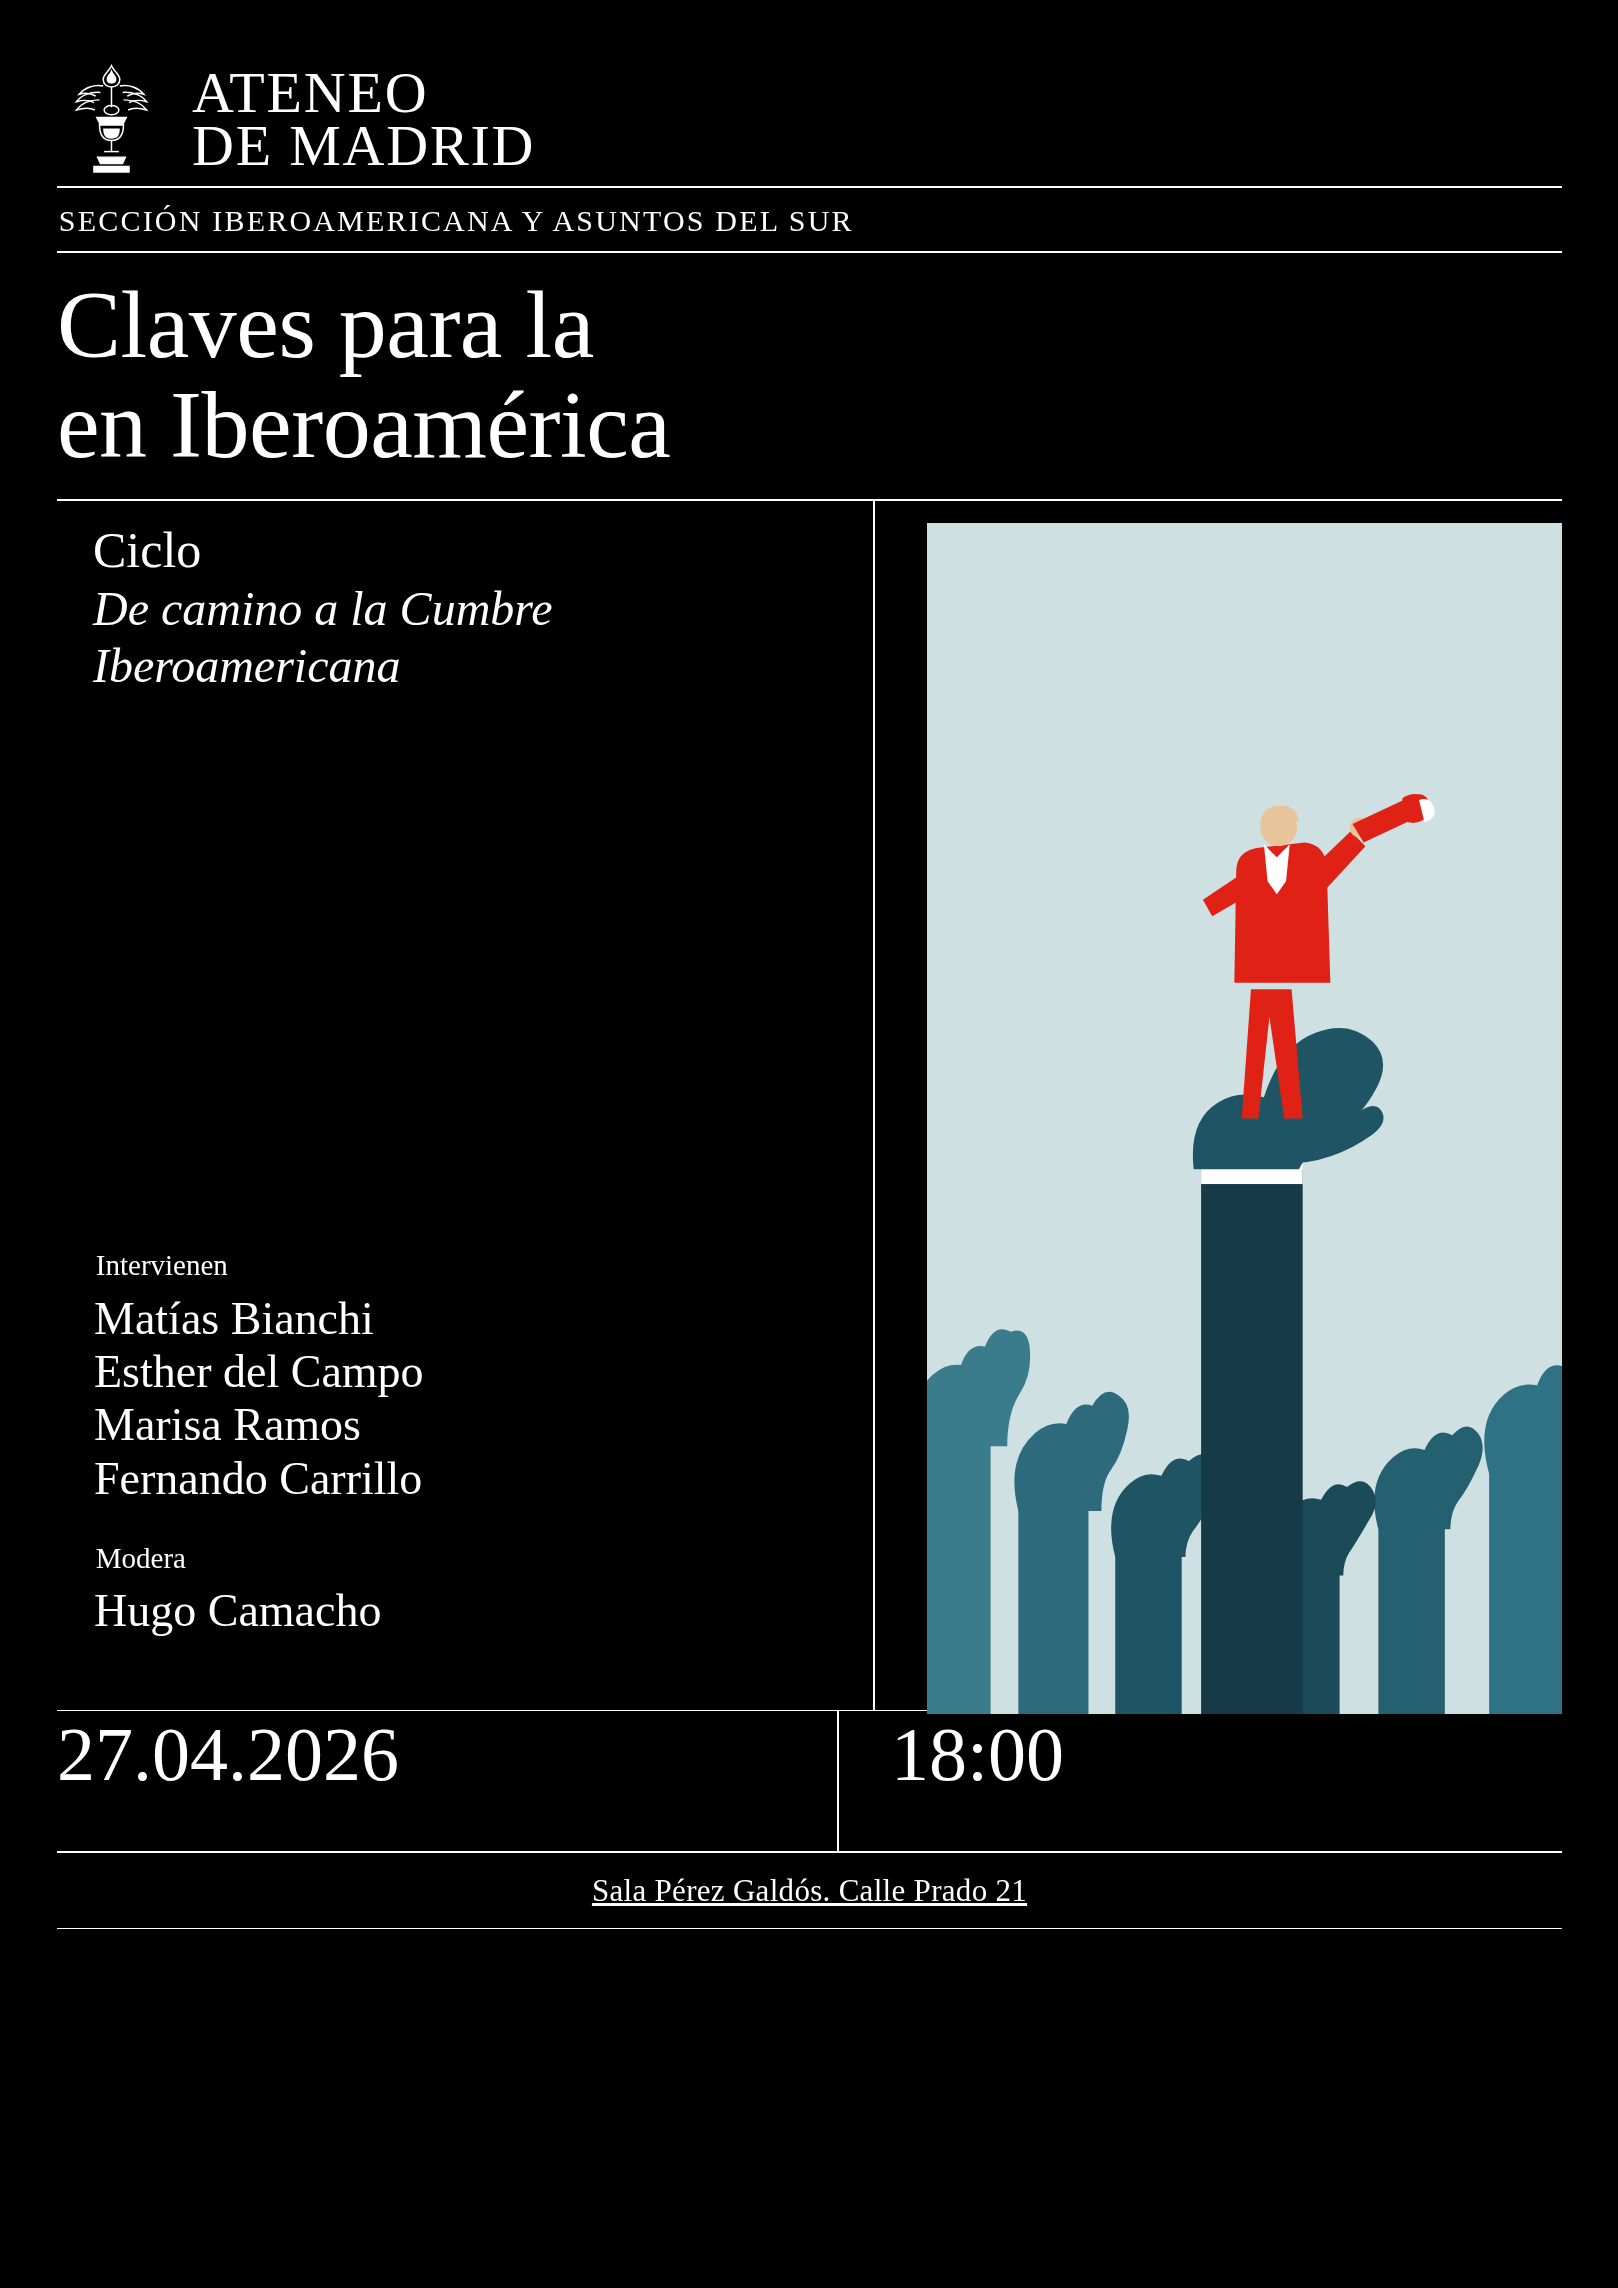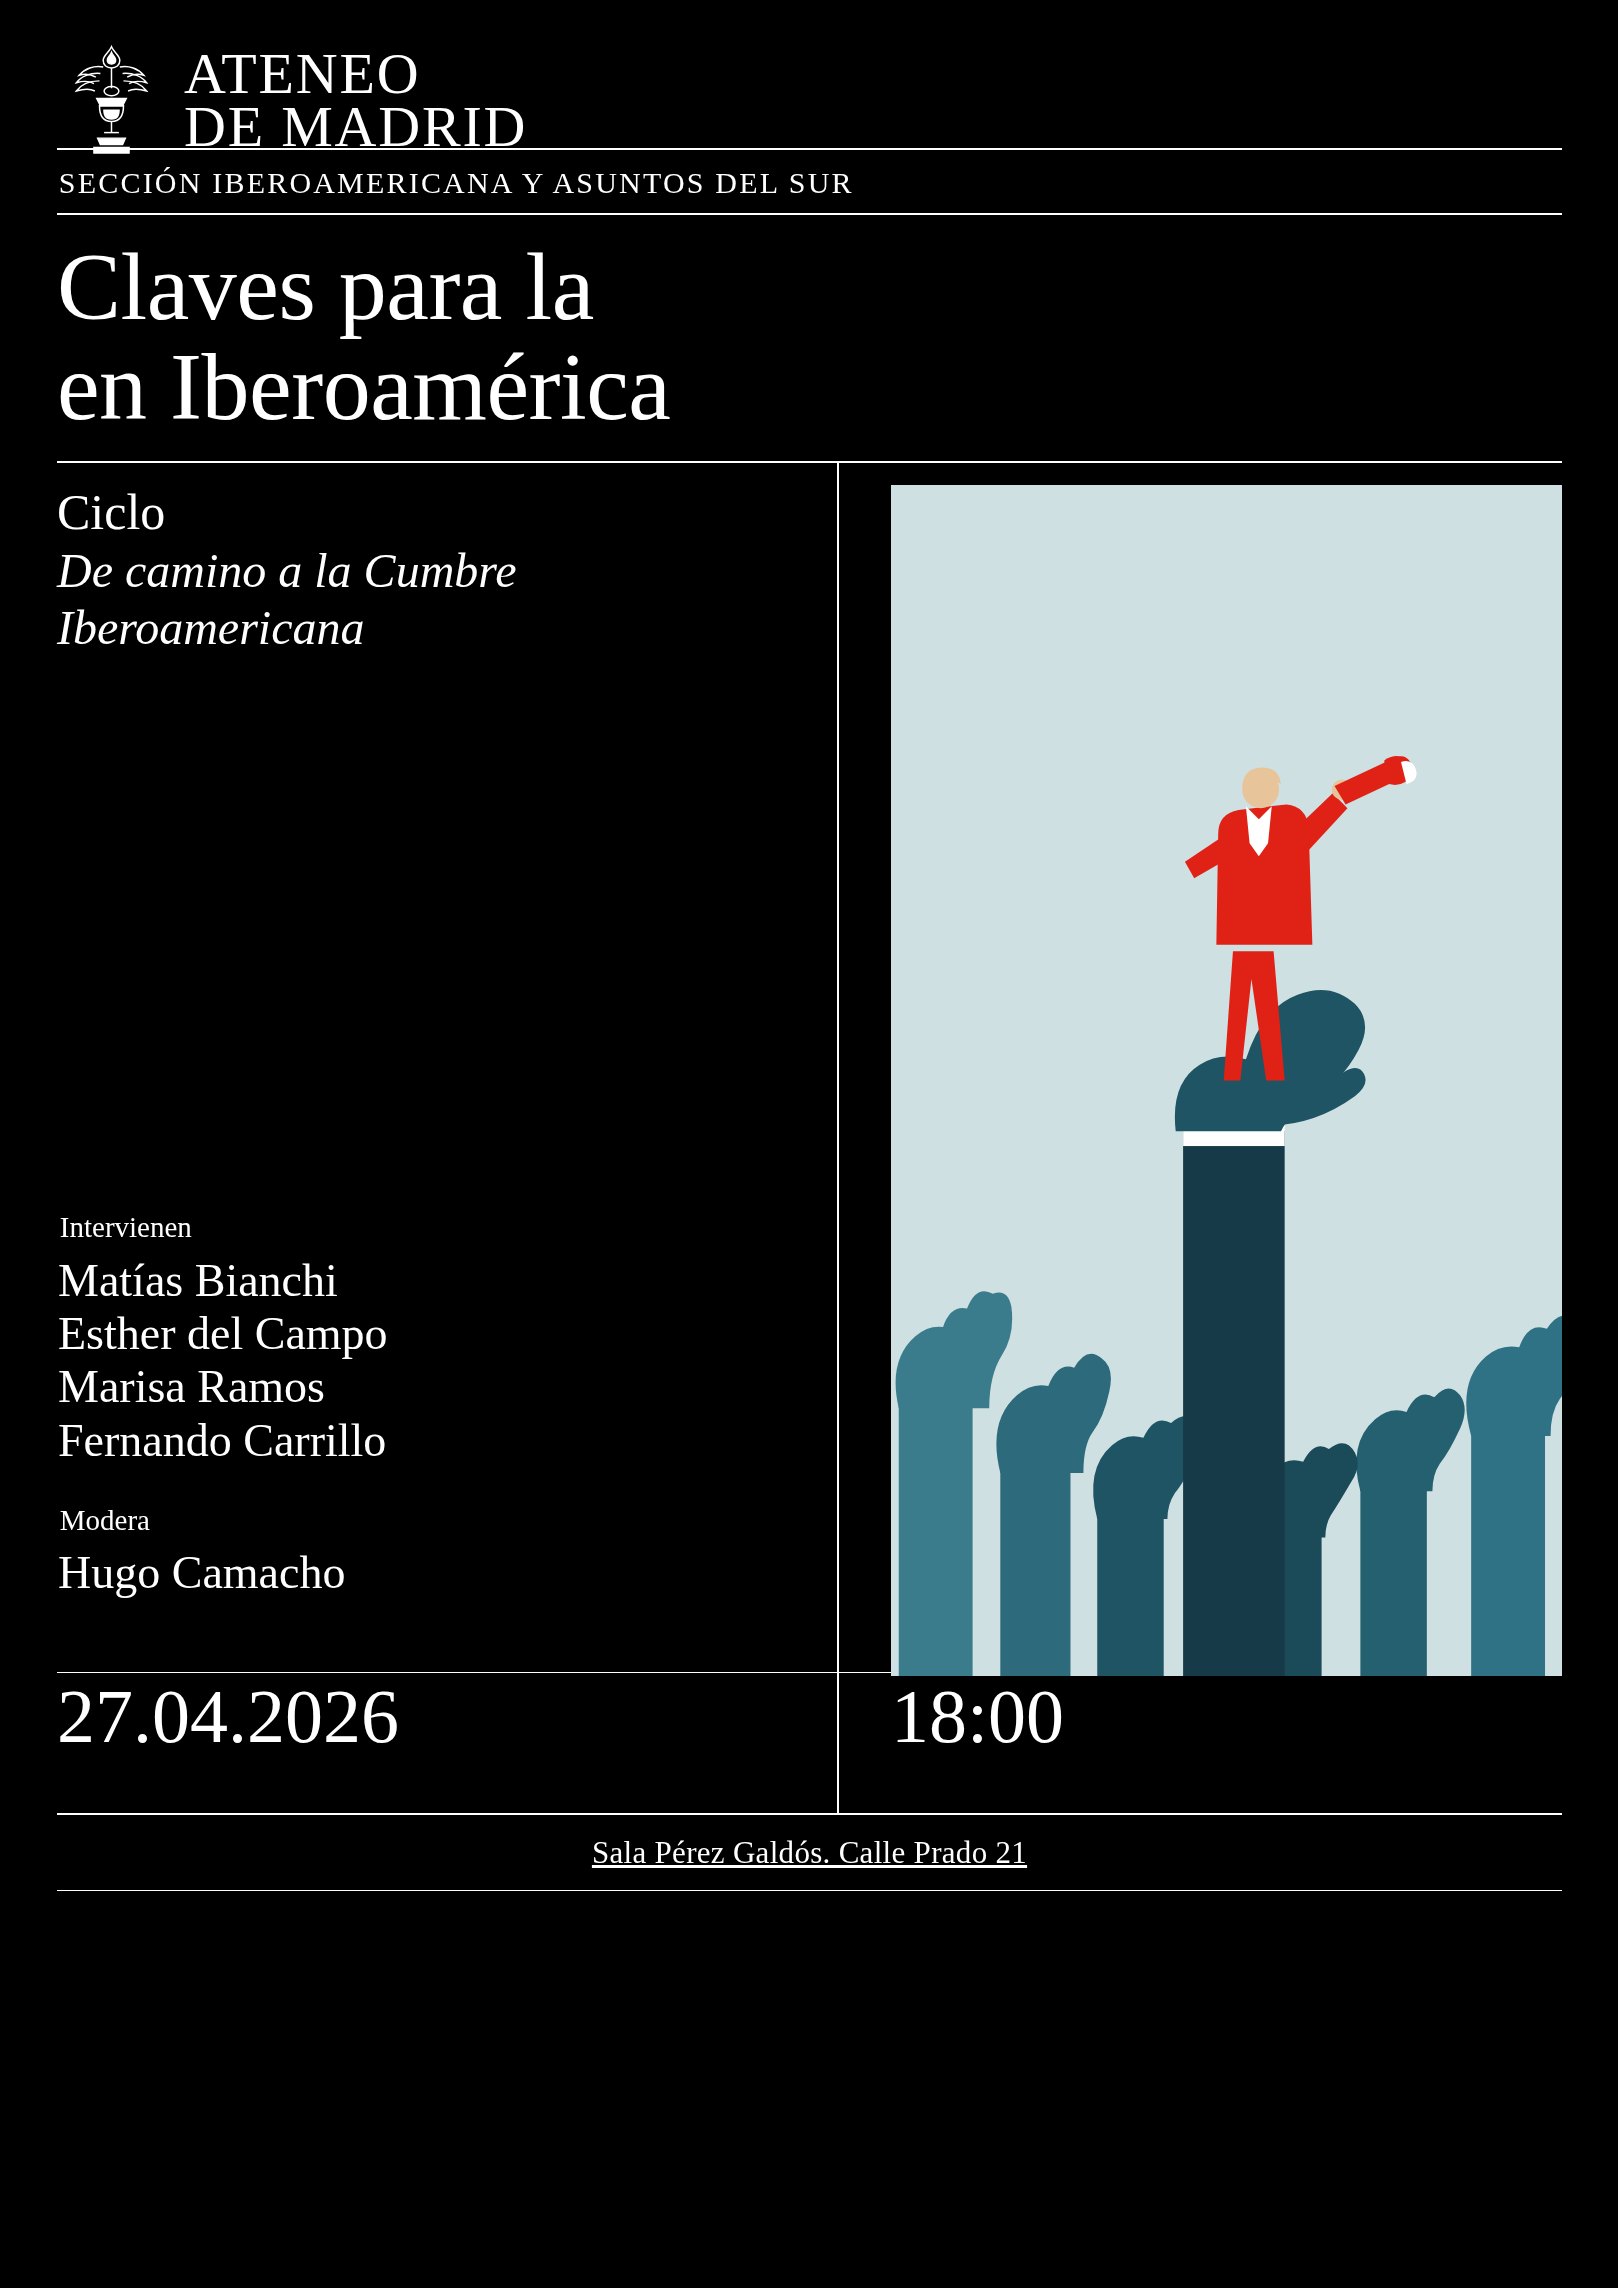--- a/index.html
+++ b/index.html
@@ -23,23 +23,23 @@
     height: 2289px;
     background: #000000;
     box-sizing: border-box;
     padding: 0 57px;
   }
 
   
   .header {
     display: flex;
     align-items: center;
-    gap: 18px;
+    gap: 26px;
     padding-top: 52px;
-    height: 148px;
+    height: 186px;
     box-sizing: border-box;
   }
   .logo-mark {
     width: 109px;
     height: 114px;
     flex: 0 0 auto;
     position: relative;
   }
   .logo-mark svg { display: block; }
   .logo-text {
@@ -81,20 +81,21 @@
     font-weight: normal;
     margin: 0;
   }
   .title .line { display: block; white-space: nowrap; }
 
   
   .middle {
     position: relative;
     display: flex;
     height: 1209px;
+    margin-left: 36px;
   }
   .middle-left {
     width: 780px;
     flex: 0 0 780px;
     position: relative;
     padding-top: 22px;
     box-sizing: border-box;
   }
   .vdivider {
     position: absolute;

